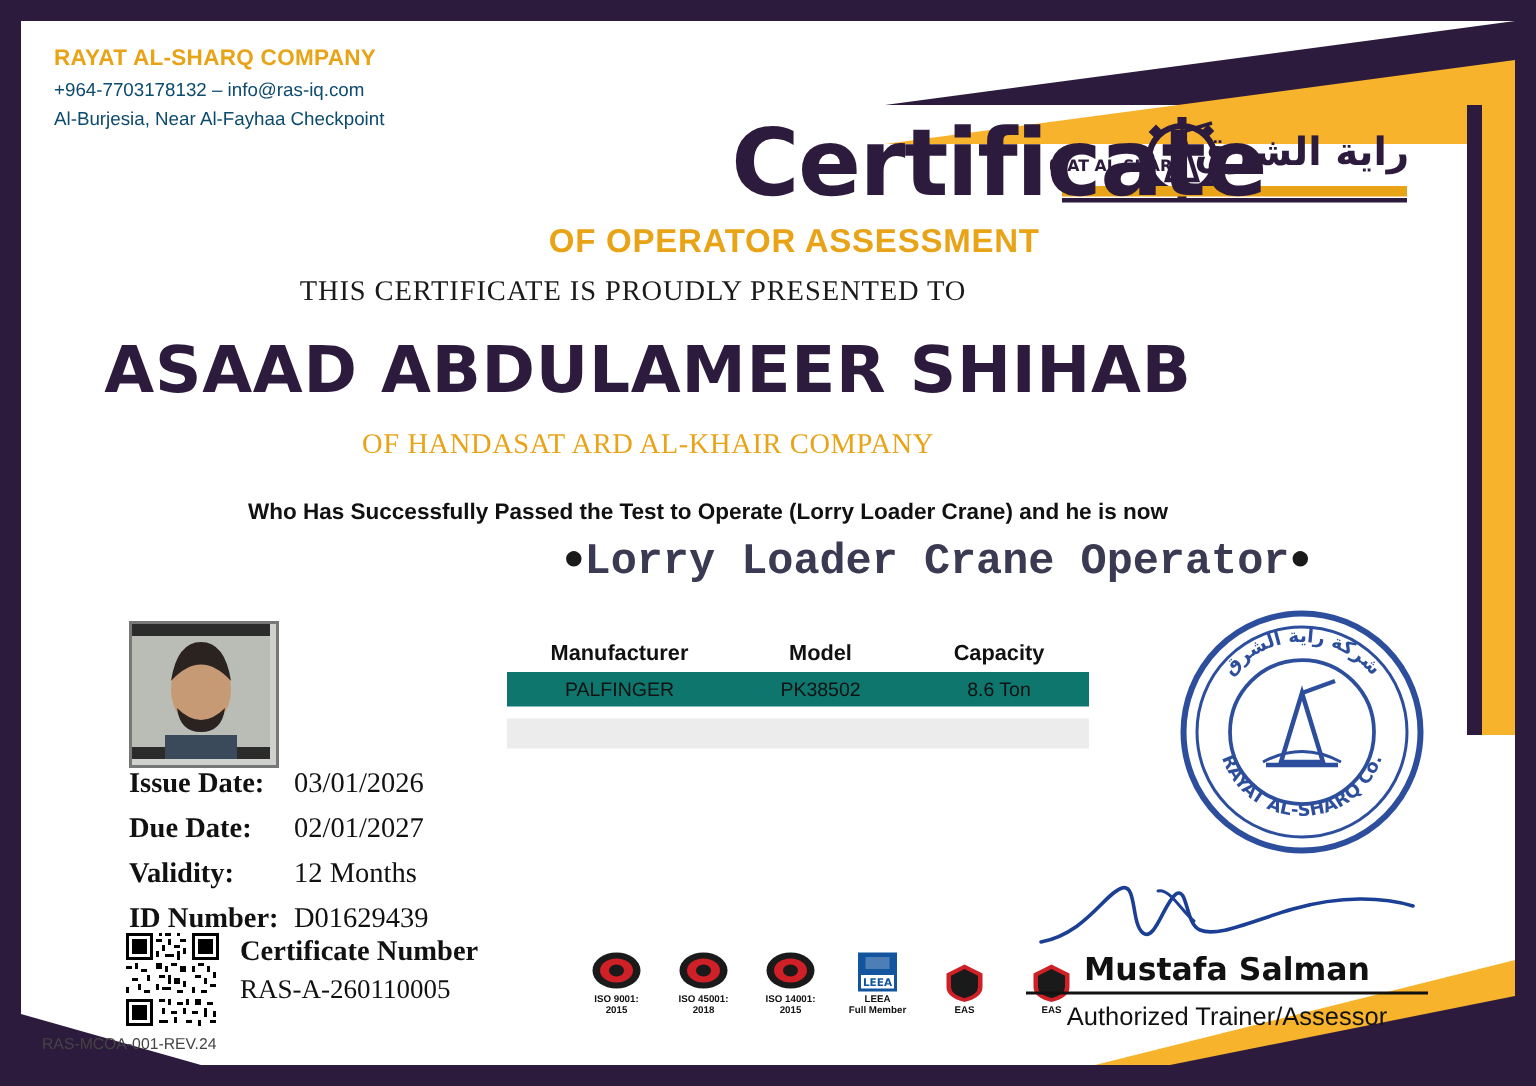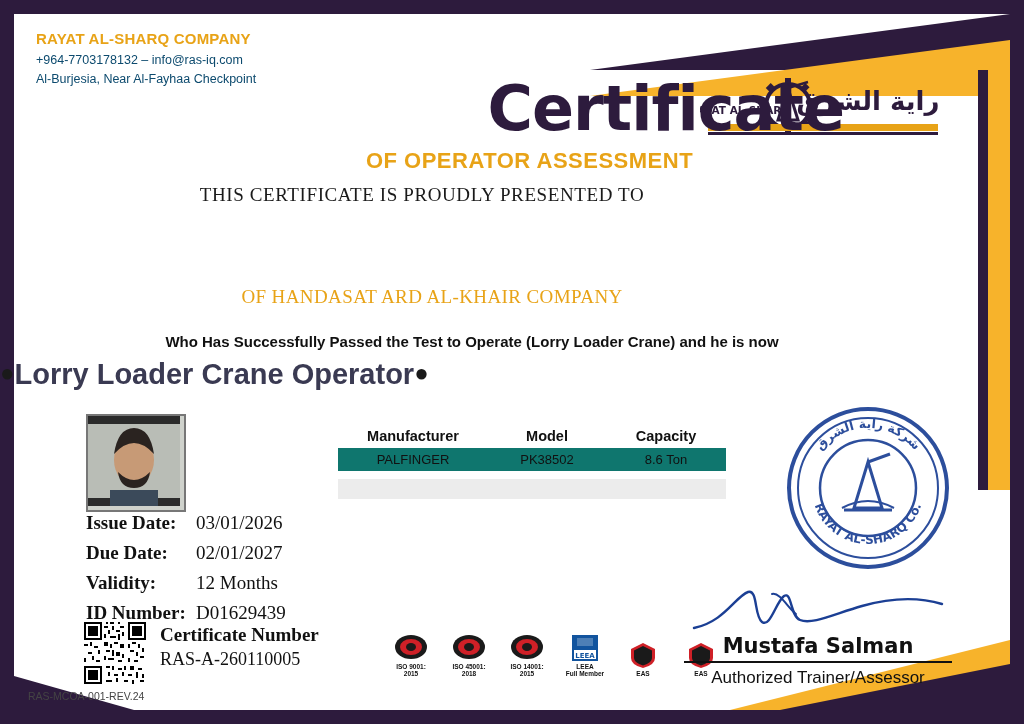--- a/index.html
+++ b/index.html
@@ -191,25 +191,26 @@
     text-align: center;
     font-weight: bold;
     font-size: 15px;
     color: #111;
     padding-right: 80px;
   }
   .role-line {
     position: absolute;
     left: 0; right: 0;
     top: 358px;
-    text-align: left;
-    font-family: Liberation Sans, sans-serif;
+    text-align: right;
+    font-family: Liberation Mono, monospace;
     font-weight: bold;
     font-size: 29px;
     color: #3a3a52;
+    padding-right: 150px;
   }
   .role-line .dot {
     font-size: 24px;
     vertical-align: 3px;
     color: #1a1a1a;
   }
   
   .photo-frame {
     position: absolute;
     left: 86px;
@@ -405,20 +406,21 @@
       <text x="40" y="40" font-family="DejaVu Sans, sans-serif" font-size="10.5" font-weight="bold" fill="#2d1b3d" text-anchor="middle">RAYAT AL-SHARQ</text>
 
       <rect x="8" y="50" width="230" height="7" fill="#e8a317"></rect>
       <rect x="8" y="58" width="230" height="3" fill="#2d1b3d"></rect>
     </svg>
   </div>
 
   <div class="cert-title">Certificate</div>
   <div class="cert-sub">OF OPERATOR ASSESSMENT</div>
   <div class="presented">THIS CERTIFICATE IS PROUDLY PRESENTED TO</div>
+  <div class="holder-name">ASAAD ABDULAMEER SHIHAB</div>
   <div class="holder-company">OF HANDASAT ARD AL-KHAIR COMPANY</div>
   <div class="passed-line">Who Has Successfully Passed the Test to Operate (Lorry Loader Crane) and he is now</div>
   <div class="role-line">
     <span class="dot">●</span><span>Lorry Loader Crane Operator</span><span class="dot">●</span>
   </div>
 
   <div class="photo-frame">
     <svg width="92" height="90" viewBox="0 0 92 90" xmlns="http://www.w3.org/2000/svg">
       <rect width="92" height="90" fill="#b9bdb6"></rect>
       <rect x="0" y="0" width="92" height="8" fill="#2b2b2b"></rect>

